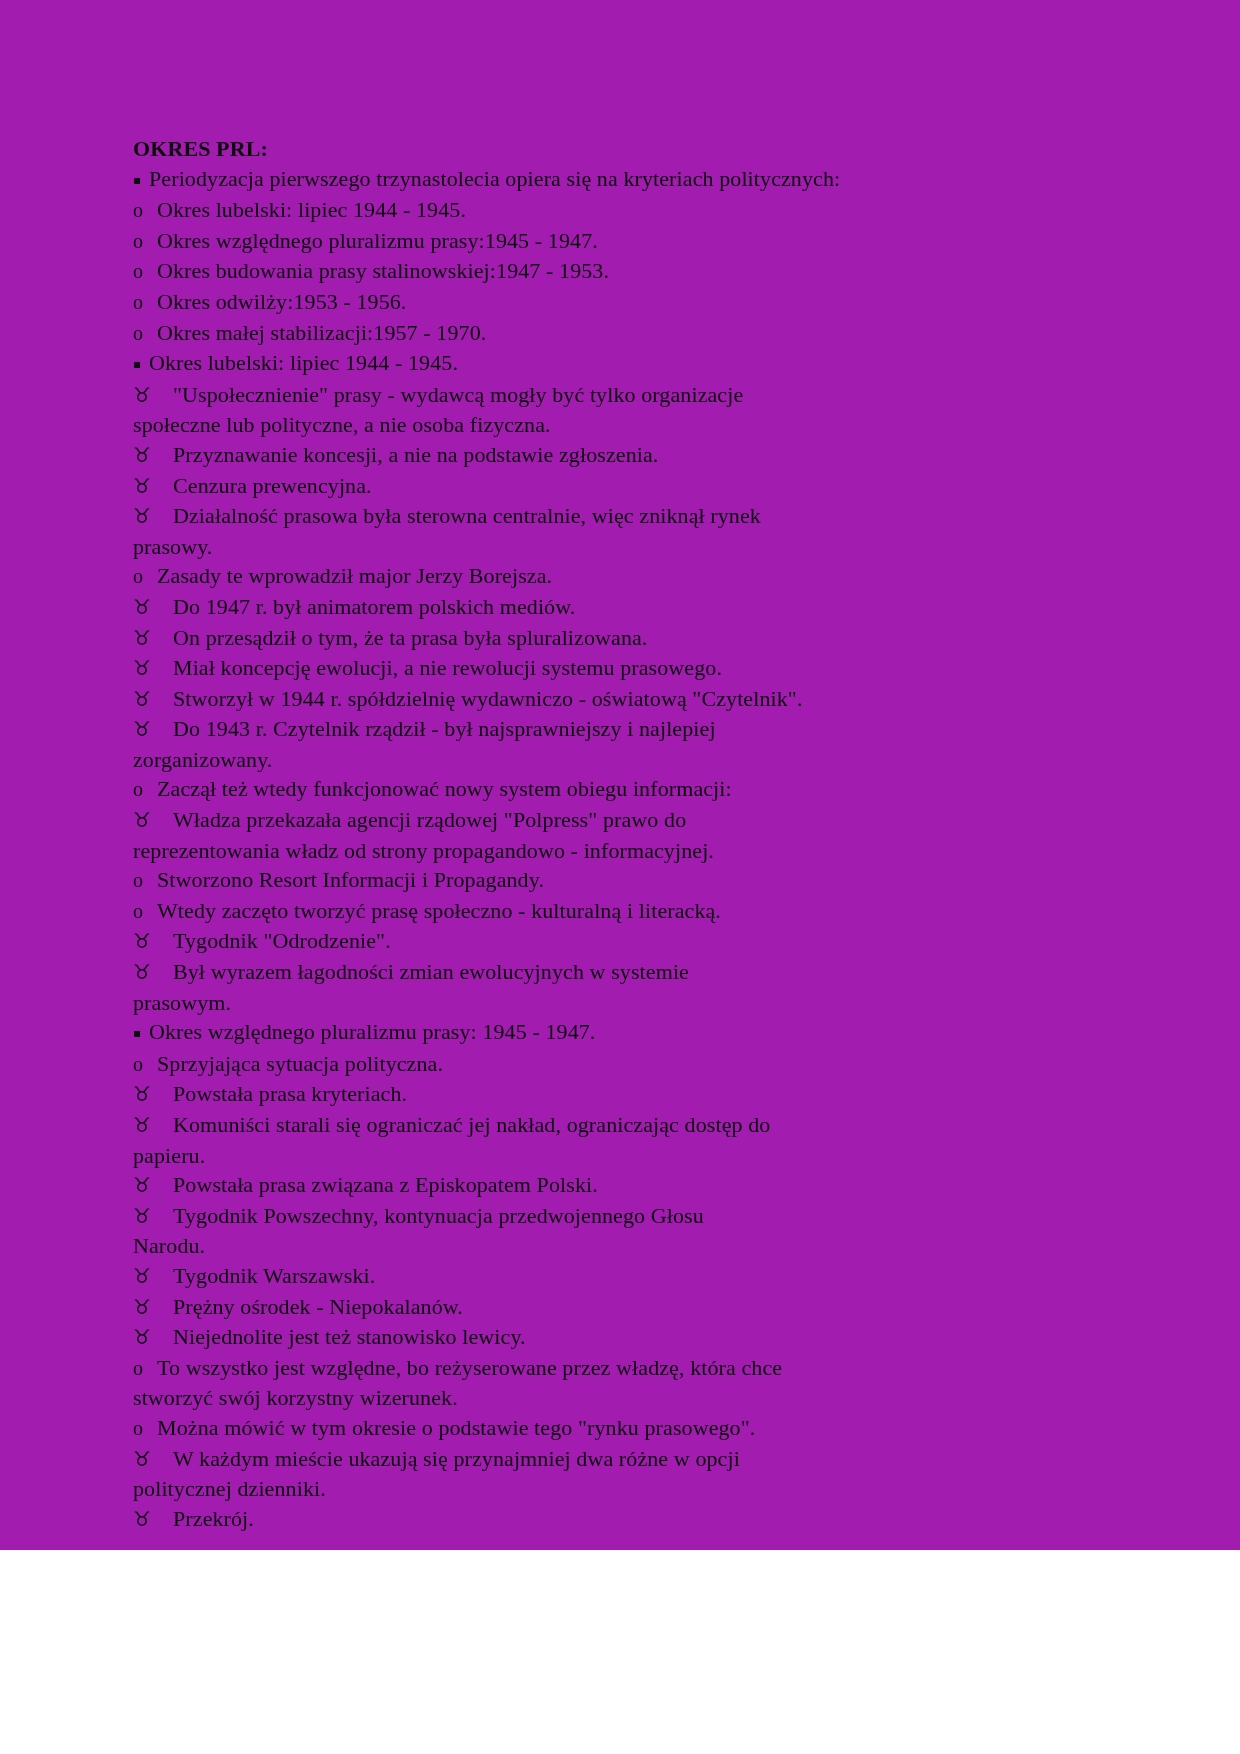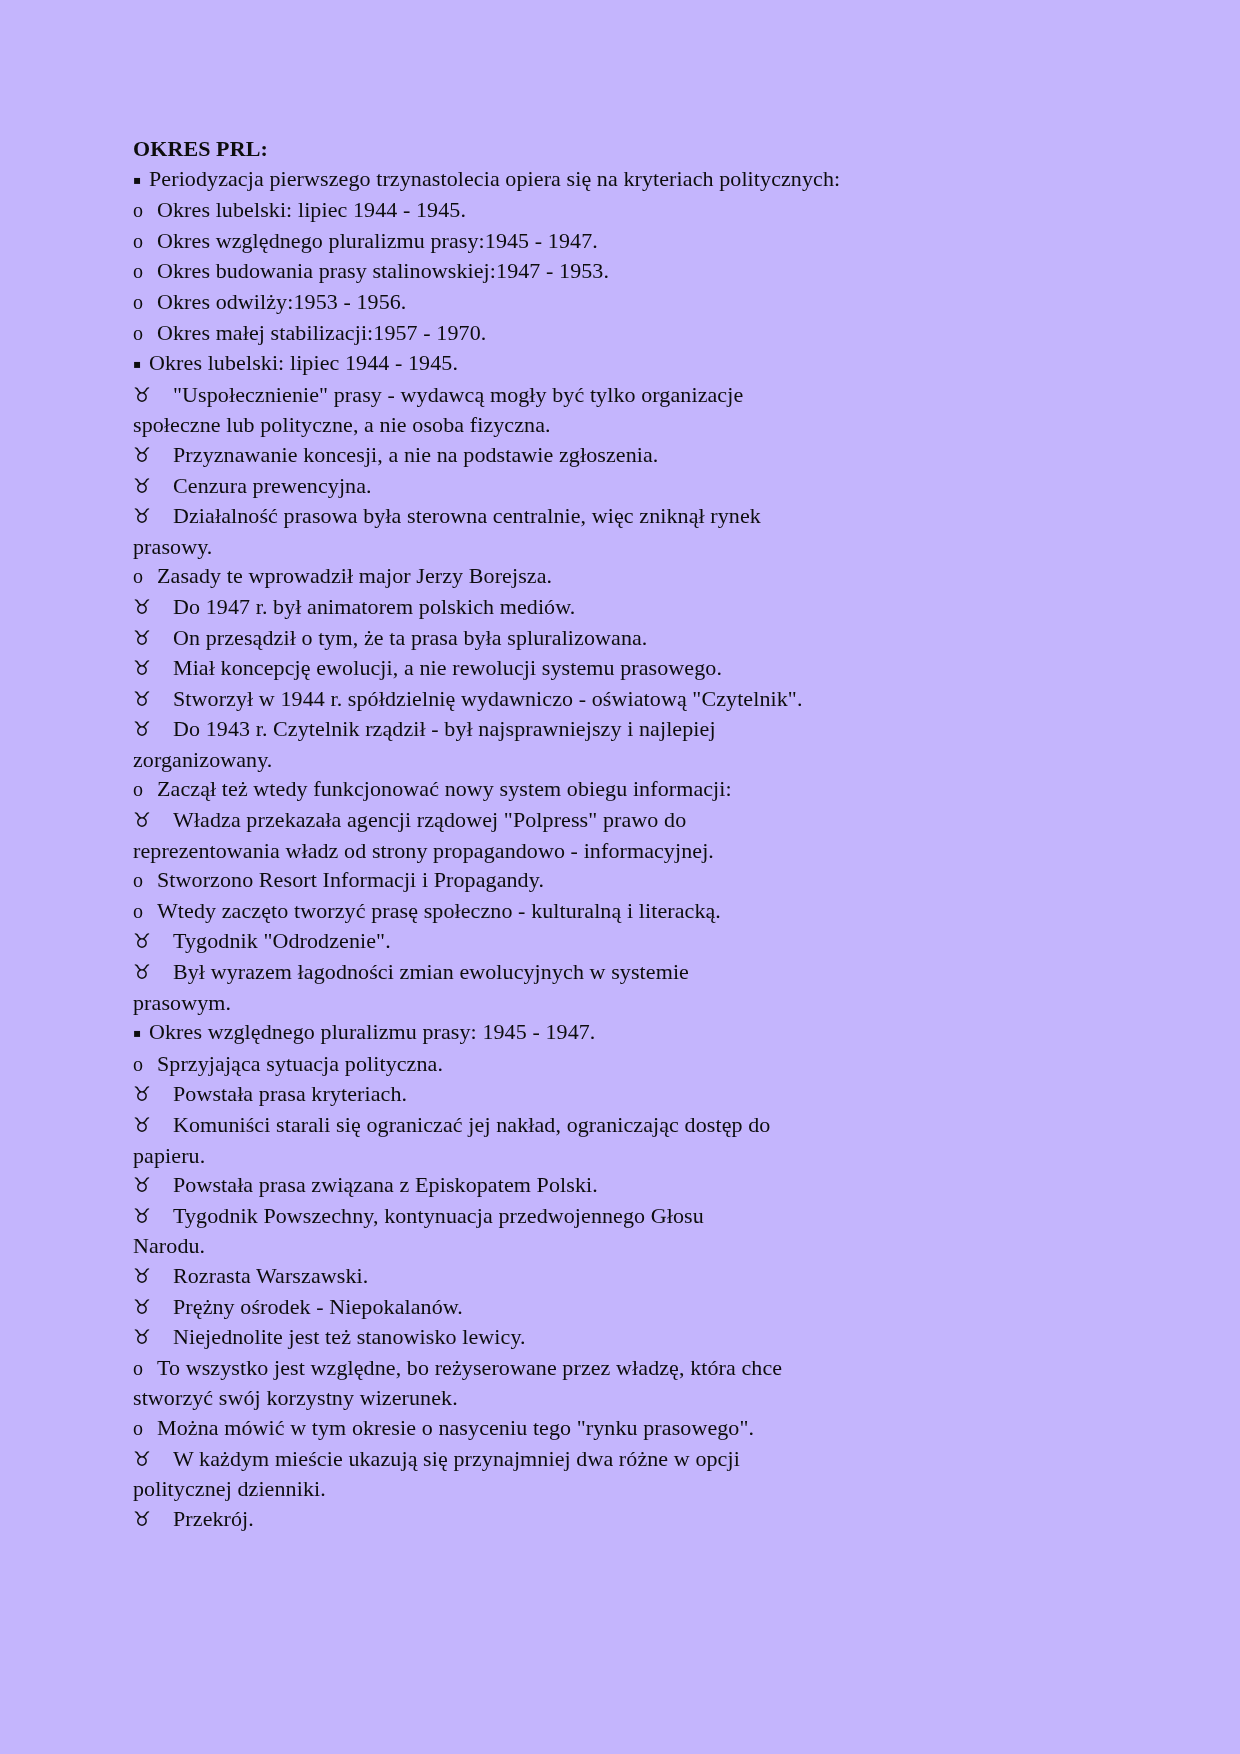--- a/index.html
+++ b/index.html
@@ -3,22 +3,22 @@
 <meta charset="utf-8">
 <style>
   html, body {
     margin: 0;
     padding: 0;
     background: #ffffff;
   }
   .page {
     position: relative;
     width: 1240px;
-    height: 1754px;
-    background: #c4b5fd;
+    height: 1550px;
+    background: #a21caf;
     overflow: hidden;
     font-family: "Liberation Serif", "DejaVu Serif", serif;
     color: #0d0d0d;
   }
   .content {
     position: absolute;
     left: 133px;
     top: 134px;
     width: 1000px;
   }
@@ -87,24 +87,24 @@
         <div class="line"><span class="bullet taurus">♉</span><span>Był wyrazem łagodności zmian ewolucyjnych w systemie</span></div>
         <div class="line cont"><span>prasowym.</span></div>
         <div class="line"><span class="bullet square">▪</span><span>Okres względnego pluralizmu prasy: 1945 - 1947.</span></div>
         <div class="line"><span class="bullet circle">o</span><span>Sprzyjająca sytuacja polityczna.</span></div>
         <div class="line"><span class="bullet taurus">♉</span><span>Powstała prasa kryteriach.</span></div>
         <div class="line"><span class="bullet taurus">♉</span><span>Komuniści starali się ograniczać jej nakład, ograniczając dostęp do</span></div>
         <div class="line cont"><span>papieru.</span></div>
         <div class="line"><span class="bullet taurus">♉</span><span>Powstała prasa związana z Episkopatem Polski.</span></div>
         <div class="line"><span class="bullet taurus">♉</span><span>Tygodnik Powszechny, kontynuacja przedwojennego Głosu</span></div>
         <div class="line cont"><span>Narodu.</span></div>
-        <div class="line"><span class="bullet taurus">♉</span><span>Rozrasta Warszawski.</span></div>
+        <div class="line"><span class="bullet taurus">♉</span><span>Tygodnik Warszawski.</span></div>
         <div class="line"><span class="bullet taurus">♉</span><span>Prężny ośrodek - Niepokalanów.</span></div>
         <div class="line"><span class="bullet taurus">♉</span><span>Niejednolite jest też stanowisko lewicy.</span></div>
         <div class="line"><span class="bullet circle">o</span><span>To wszystko jest względne, bo reżyserowane przez władzę, która chce</span></div>
         <div class="line cont"><span>stworzyć swój korzystny wizerunek.</span></div>
-        <div class="line"><span class="bullet circle">o</span><span>Można mówić w tym okresie o nasyceniu tego "rynku prasowego".</span></div>
+        <div class="line"><span class="bullet circle">o</span><span>Można mówić w tym okresie o podstawie tego "rynku prasowego".</span></div>
         <div class="line"><span class="bullet taurus">♉</span><span>W każdym mieście ukazują się przynajmniej dwa różne w opcji</span></div>
         <div class="line cont"><span>politycznej dzienniki.</span></div>
         <div class="line"><span class="bullet taurus">♉</span><span>Przekrój.</span></div>
       </div>
   </div>
 </div>
 
 </body></html>

